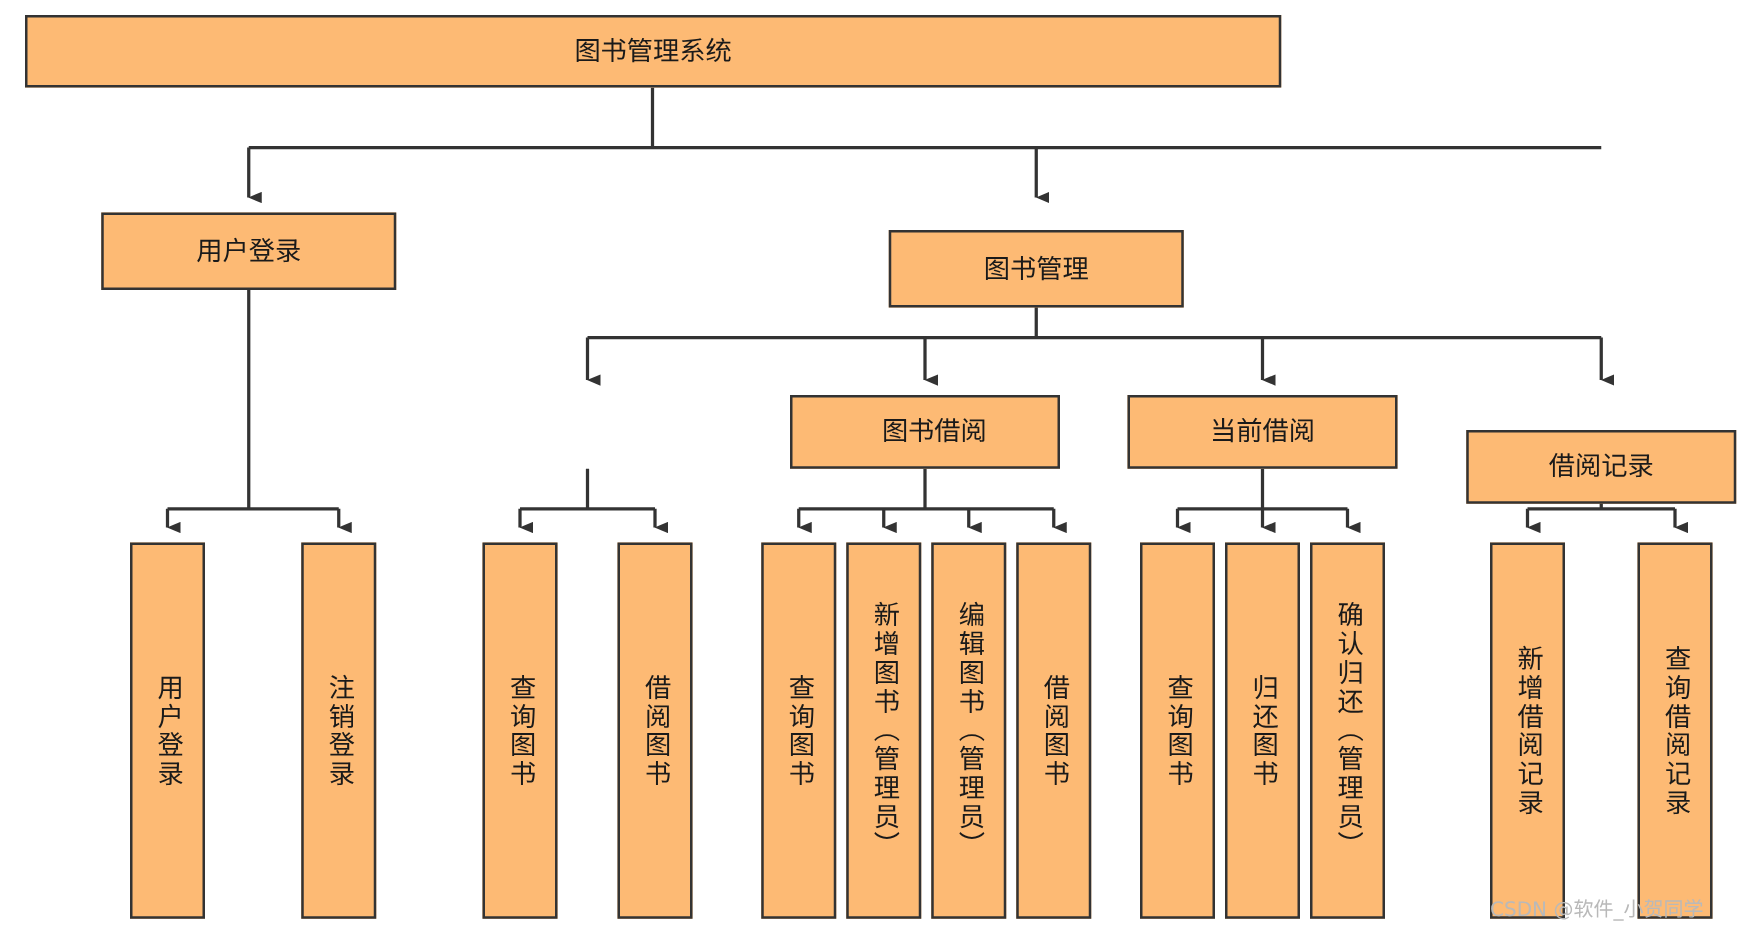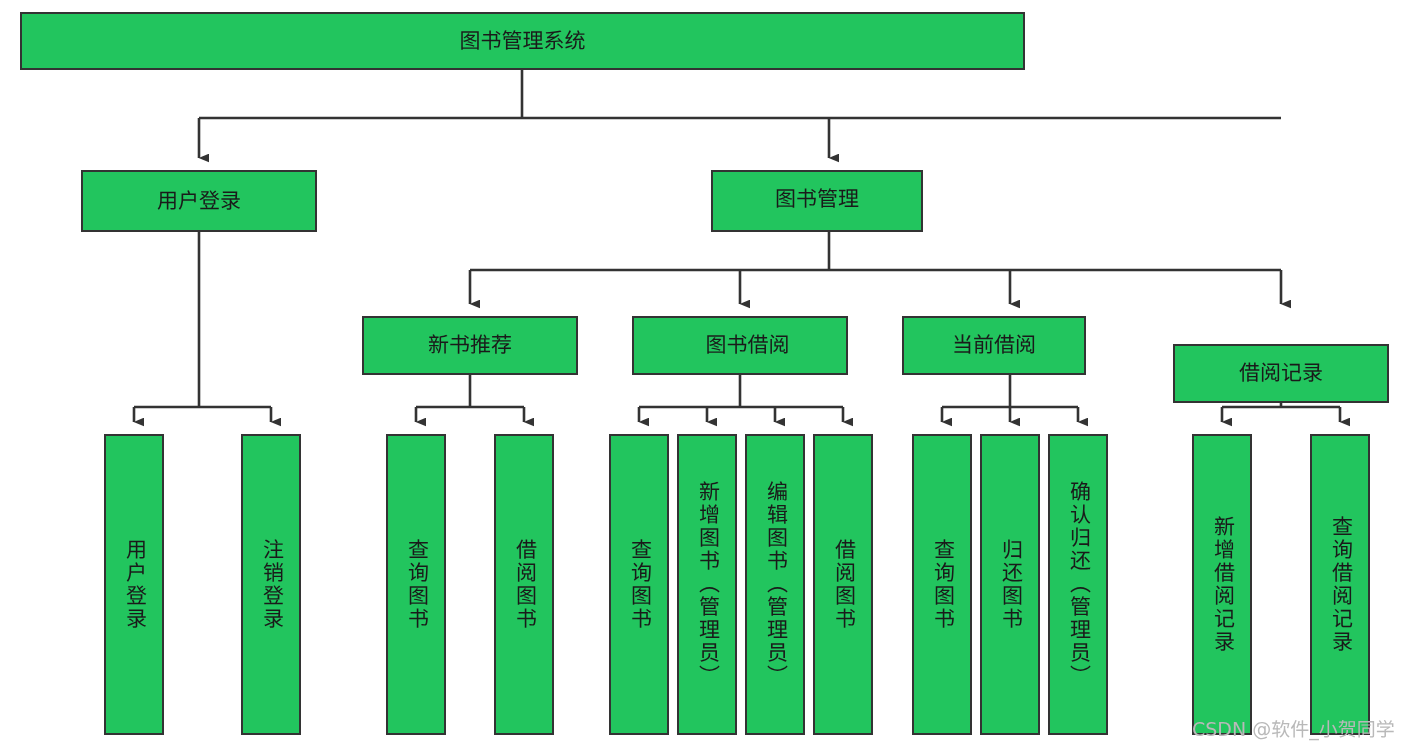--- a/index.html
+++ b/index.html
@@ -22,21 +22,21 @@
     position: absolute;
     left: 0;
     top: 0;
     width: 1405px;
     height: 747px;
     pointer-events: none;
   }
   .node {
     position: absolute;
     box-sizing: border-box;
-    background: #22c55e;
+    background: #fdba74;
     border: 2px solid #333333;
     display: flex;
     align-items: center;
     justify-content: center;
     color: #1a1a1a;
   }
   .node .label {
     display: block;
     text-align: center;
     line-height: 1.18;
@@ -53,21 +53,21 @@
     writing-mode: vertical-rl;
     text-orientation: upright;
     font-size: 21px;
     letter-spacing: 2px;
     line-height: 1.1;
     max-height: 280px;
   }
   .watermark {
     position: absolute;
     color: #b9b9b9;
-    font-size: 19px;
+    font-size: 16px;
     white-space: nowrap;
     user-select: none;
   }
 </style>
 </head>
 <body>
 
 <div id="canvas">
 
   <svg class="edges" viewBox="0 0 1405 747" xmlns="http://www.w3.org/2000/svg">
@@ -120,31 +120,28 @@
     </g>
   </svg>
 
   <div class="node horiz" style="left:20px; top:12px; width:1005px; height:58px;">
     <span class="label">图书管理系统</span>
   </div>
 
   <div class="node horiz" style="left:81px; top:170px; width:236px; height:62px;">
     <span class="label">用户登录</span>
   </div>
-  <div class="node horiz" style="left:711px; top:170px; width:212px; height:62px;font-family:Liberation Mono, monospace;">
+  <div class="node horiz" style="left:711px; top:184px; width:236px; height:62px;">
     <span class="label">图书管理</span>
   </div>
 
-  <div class="node horiz" style="left:362px; top:316px; width:216px; height:59px;">
-    <span class="label">新书推荐</span>
-  </div>
   <div class="node horiz" style="left:632px; top:316px; width:216px; height:59px;padding-left:15px;">
     <span class="label">图书借阅</span>
   </div>
-  <div class="node horiz" style="left:902px; top:316px; width:184px; height:59px;">
+  <div class="node horiz" style="left:902px; top:316px; width:216px; height:59px;">
     <span class="label">当前借阅</span>
   </div>
   <div class="node horiz" style="left:1173px; top:316px; width:216px; height:59px;margin-top:28px;">
     <span class="label">借阅记录</span>
   </div>
 
   <div class="node vert" style="left:104px; top:434px; width:60px; height:301px;">
     <span class="label">用户登录</span>
   </div>
   <div class="node vert" style="left:241px; top:434px; width:60px; height:301px;">

